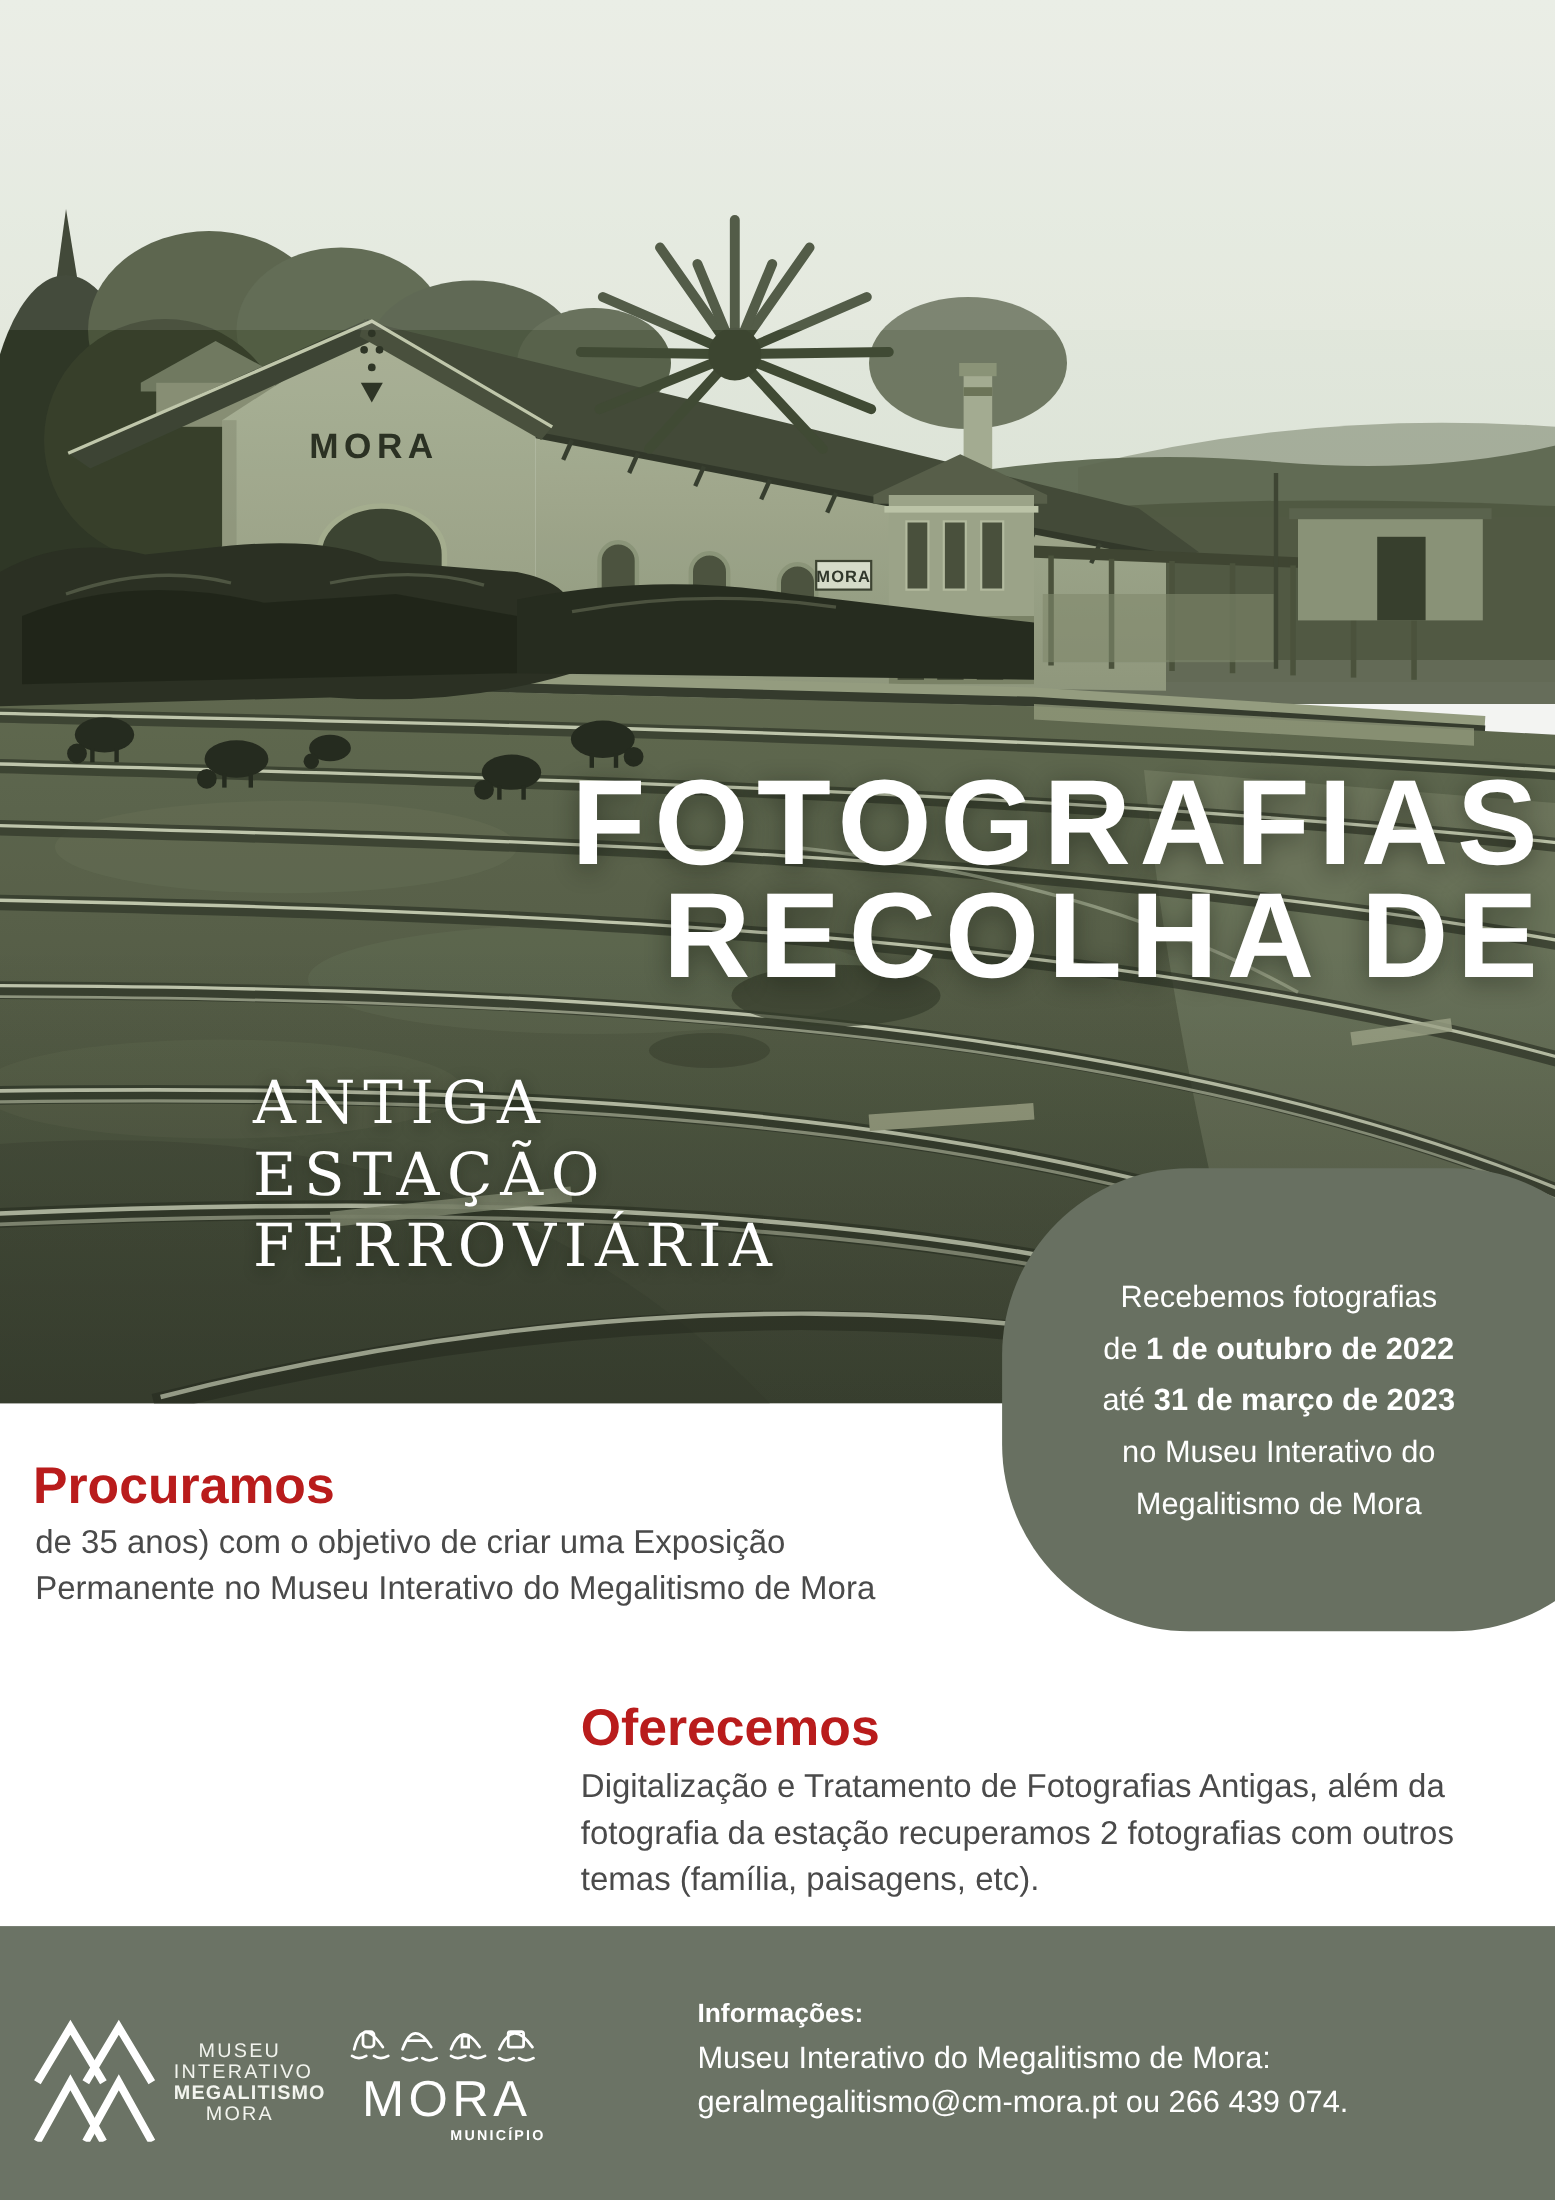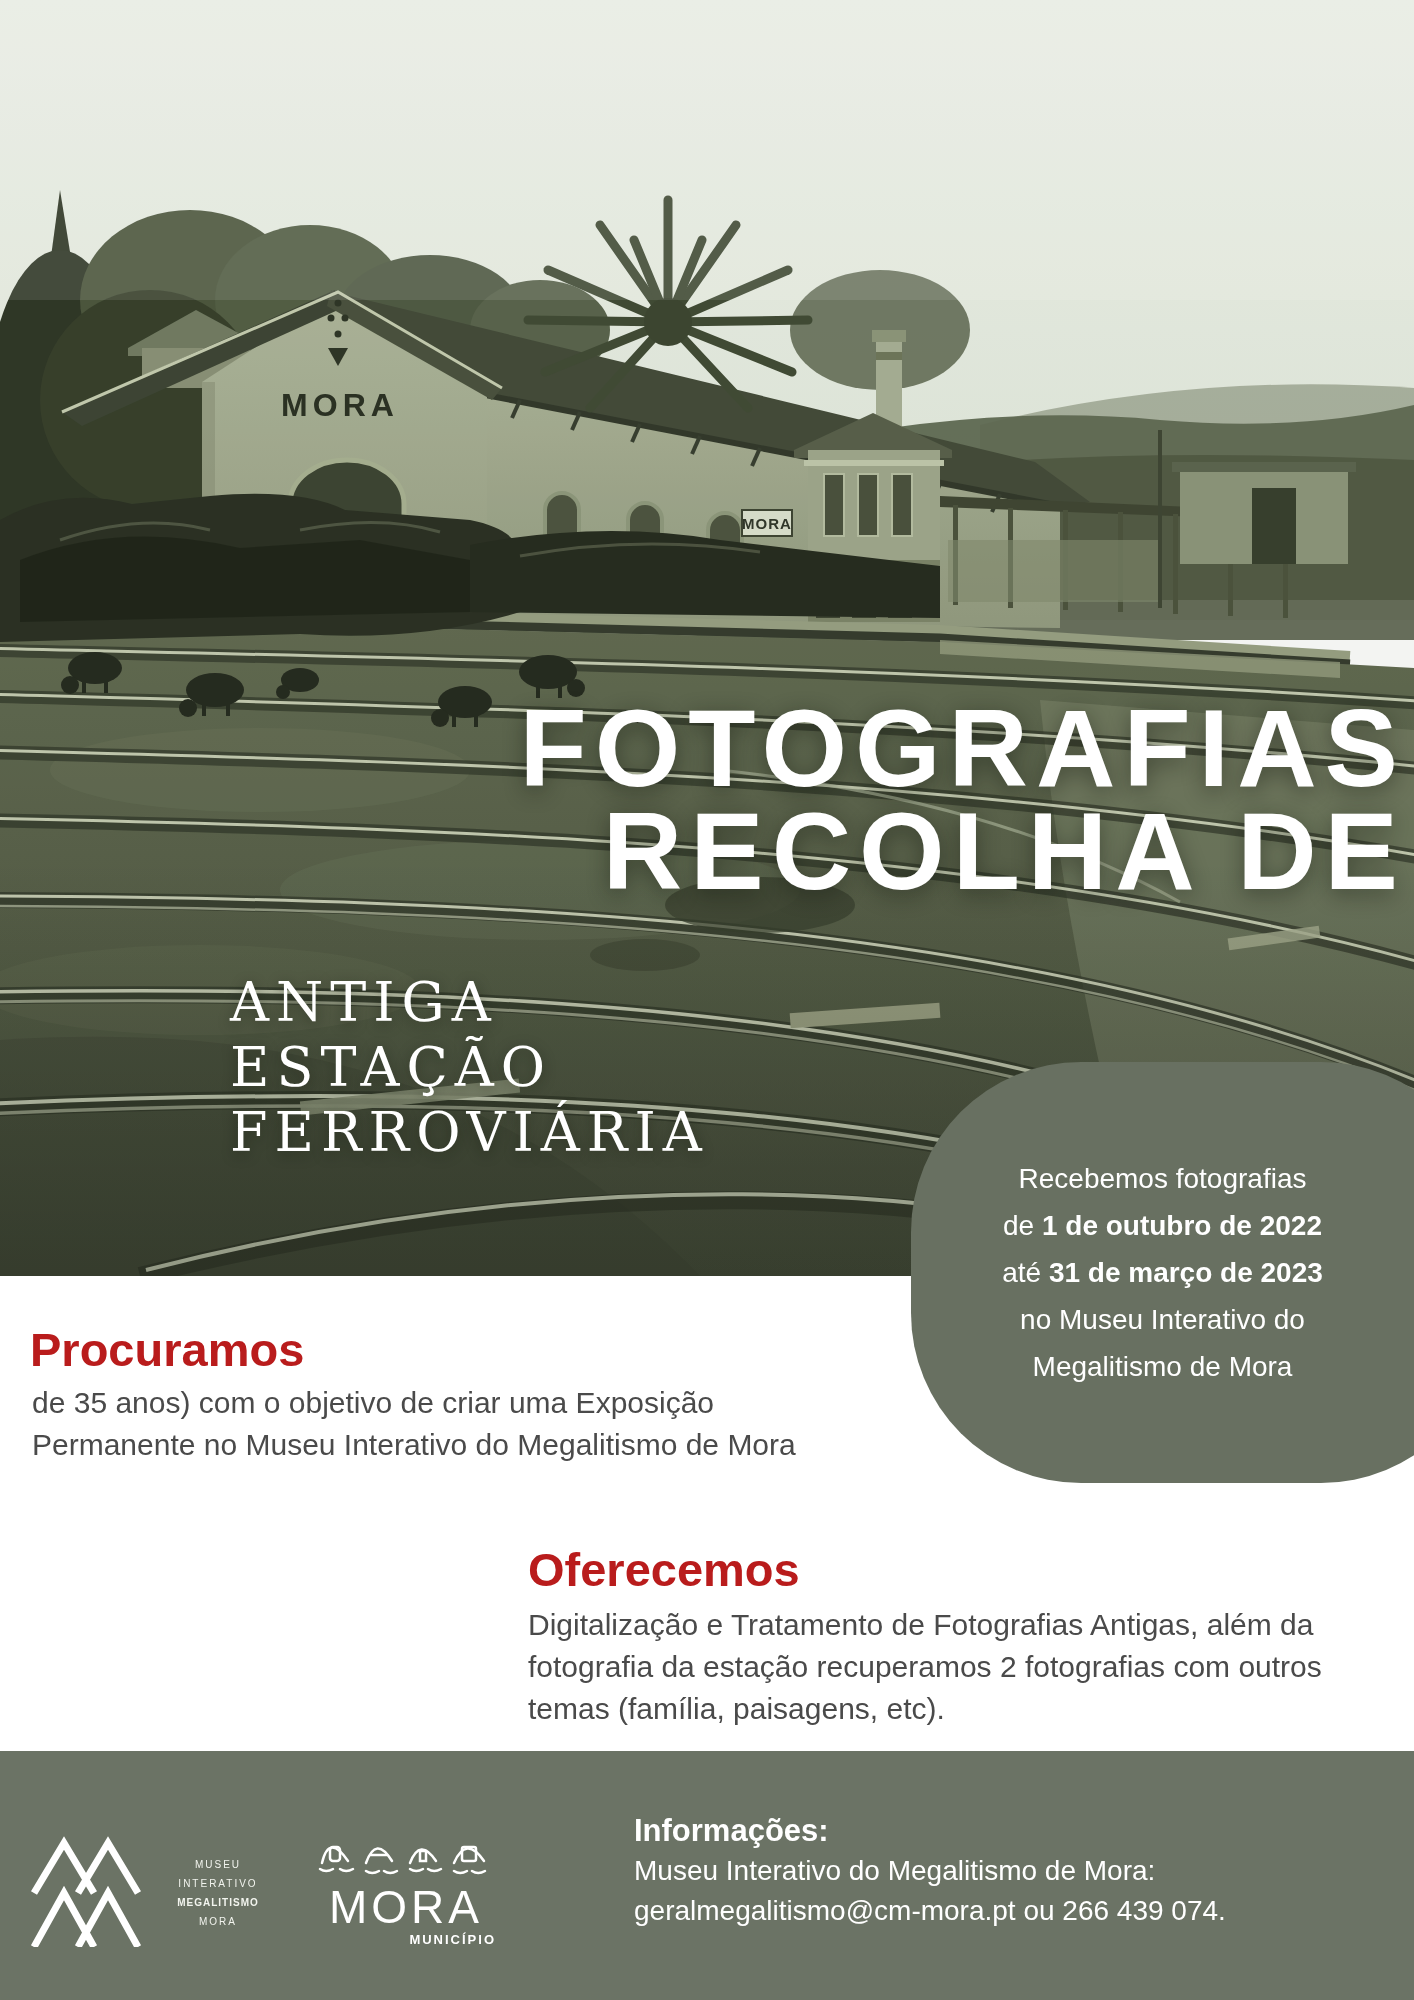--- a/index.html
+++ b/index.html
@@ -50,28 +50,28 @@
   #oferecemos-heading{left:528px;top:1542px;}
   #oferecemos-body{left:528px;top:1604px;}
   
   .footer{
     position:absolute;left:0;top:1751px;width:1414px;height:249px;
     background:#6b7365;color:#ffffff;
   }
   .mim-logo{position:absolute;left:30px;top:78px;}
   .mim-label{
     position:absolute;left:158px;top:104px;width:120px;text-align:center;
-    font-size:10px;line-height:19px;letter-spacing:2px;color:#f2f4ee;
+    font-size:18px;line-height:19px;letter-spacing:2px;color:#f2f4ee;
   }
   .mim-label .strong{font-weight:700;letter-spacing:1px;}
   .mora-logo{position:absolute;left:316px;top:80px;width:180px;text-align:center;}
   .mora-name{font-size:46px;letter-spacing:4px;font-weight:400;line-height:48px;margin-top:4px;}
   .mora-sub{font-size:13px;letter-spacing:2px;font-weight:600;text-align:right;margin-top:1px;}
   .info-block{position:absolute;left:634px;top:60px;font-size:28px;line-height:40px;}
-  .info-heading{font-size:31px;font-weight:700;}
+  .info-heading{font-size:24px;font-weight:700;}
 </style>
 </head>
 <body>
 
 <div class="poster">
 
   <div class="photo-wrap">
     <svg width="1414" height="1276" viewBox="0 0 1414 1276" xmlns="http://www.w3.org/2000/svg">
       <defs>
         <linearGradient id="skyGrad" x1="0" y1="0" x2="0" y2="1">

